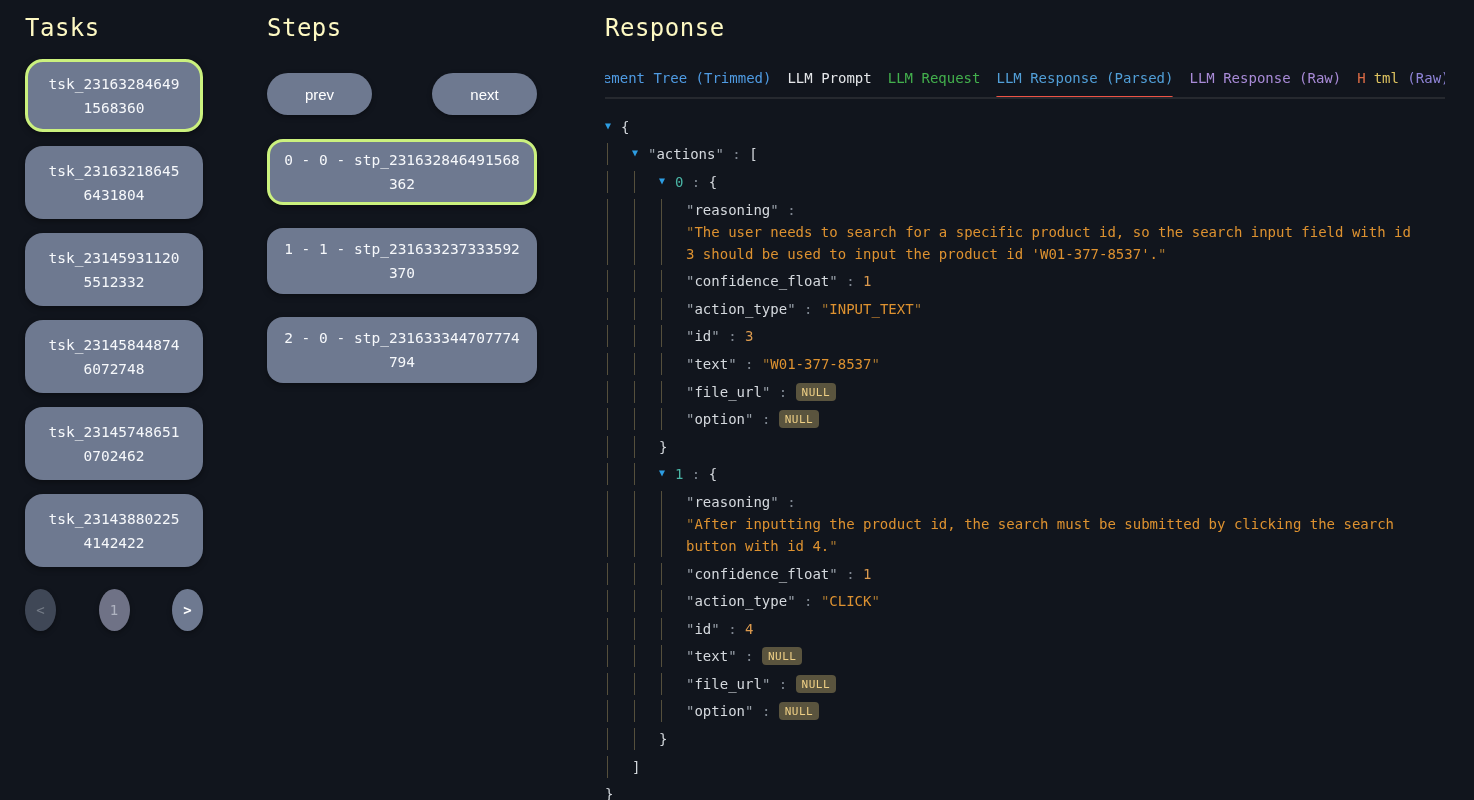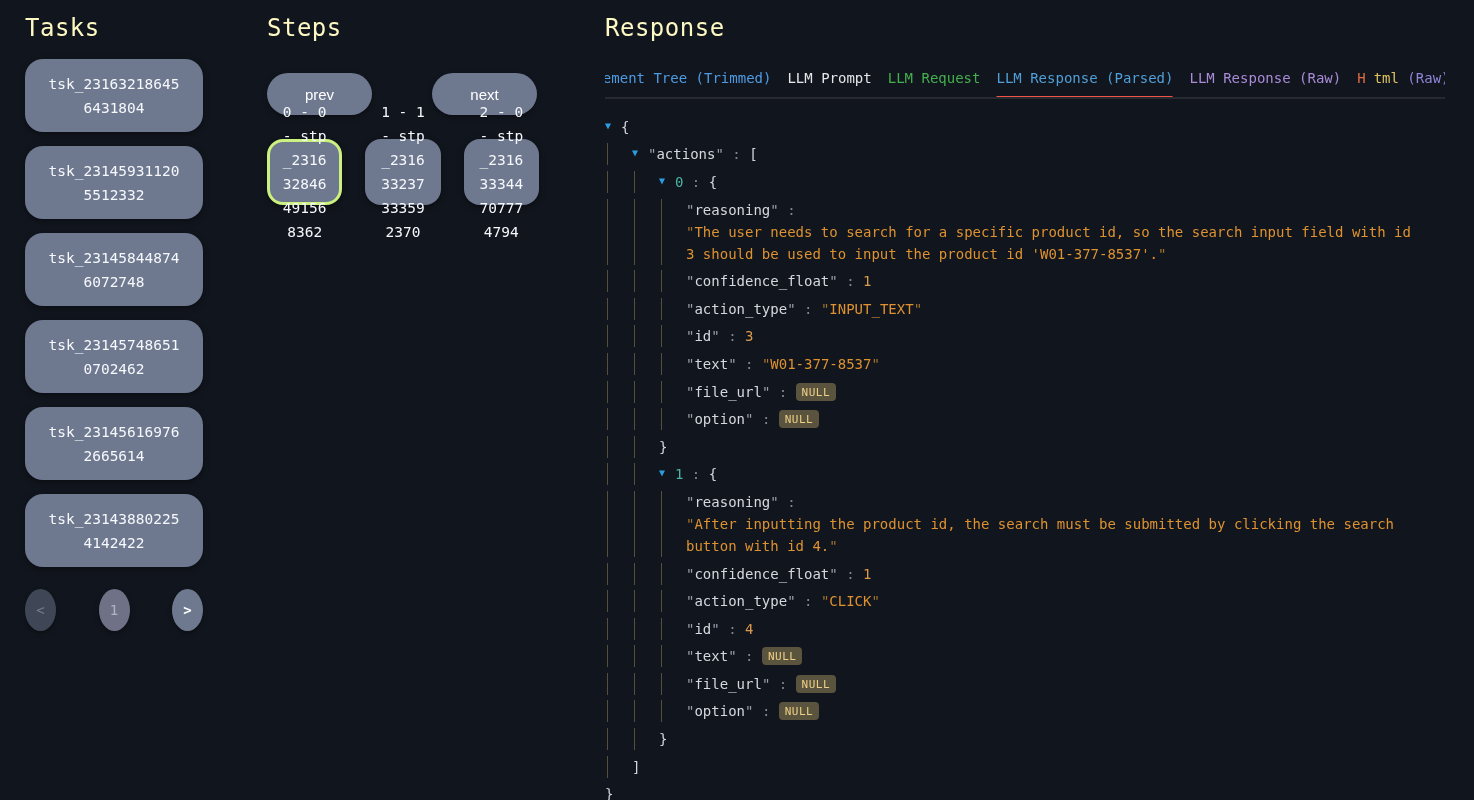--- a/index.html
+++ b/index.html
@@ -25,21 +25,21 @@
       font-size:14px;box-shadow:0 2px 5px rgba(0,0,0,.35);}
   .pg-prev{background:rgba(110,121,144,.5);color:rgba(240,244,250,.3);}
   .pg-page{background:#6f7286;color:rgba(240,244,250,.5);}
   .pg-next{background:#6e7990;color:#ffffff;font-weight:bold;}
   
   .steps-col{left:267px;width:272px;}
   .step-nav{margin-top:17px;display:flex;justify-content:space-between;width:270px;}
   .nav-btn{width:105px;height:42px;border-radius:21px;border:none;cursor:pointer;
       background:#6e7990;color:#ffffff;font-family:Liberation Sans, sans-serif;font-size:15px;
       box-shadow:0 2px 5px rgba(0,0,0,.35);margin-top:14px;}
-  .steps-list{margin-top:24px;display:flex;flex-direction:row;gap:23px;}
+  .steps-list{margin-top:24px;display:flex;flex-direction:column;gap:23px;}
   .step-btn{height:66px;width:270px;border-radius:16px;padding:0 12px;}
   
   .artifacts-col{left:605px;width:840px;}
   .tabs{margin-top:26px;display:flex;gap:16px;border-bottom:2px solid #26292f;
         overflow:hidden;white-space:nowrap;width:840px;box-sizing:border-box;}
   .tab{position:relative;flex:none;font-size:14px;line-height:20px;
        padding-bottom:9px;cursor:pointer;}
   .tab.clipped{margin-left:-19px;}
   .tab.active::after{content:"";position:absolute;left:0;right:0;bottom:-2px;
        height:3px;background:#ee5345;border-radius:2px;}
@@ -64,25 +64,25 @@
   .null-badge{display:inline-block;background:#5a543e;color:#eecf85;
        font-size:11px;line-height:1;padding:4px 6px 3px;border-radius:4px;
        letter-spacing:.5px;vertical-align:1px;}
 </style>
 </head>
 <body>
 
 <section class="col tasks-col">
   <h1 class="sec-title">Tasks</h1>
   <div class="tasks-list">
+      <button class="pill task-btn selected">tsk_231632846491568360</button>
       <button class="pill task-btn">tsk_231632186456431804</button>
       <button class="pill task-btn">tsk_231459311205512332</button>
       <button class="pill task-btn">tsk_231458448746072748</button>
       <button class="pill task-btn">tsk_231457486510702462</button>
-      <button class="pill task-btn">tsk_231456169762665614</button>
       <button class="pill task-btn">tsk_231438802254142422</button>
     </div>
   <div class="pagination">
     <button class="pg pg-prev">&lt;</button>
     <button class="pg pg-page">1</button>
     <button class="pg pg-next">&gt;</button>
   </div>
 </section>
 
 <section class="col steps-col">

